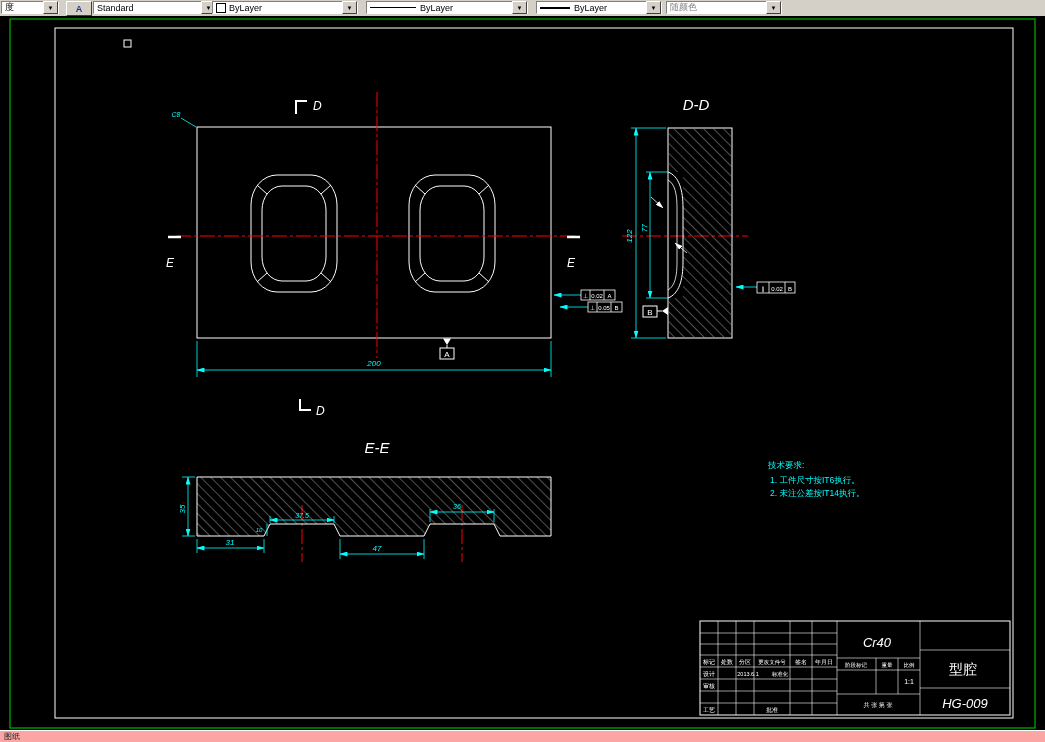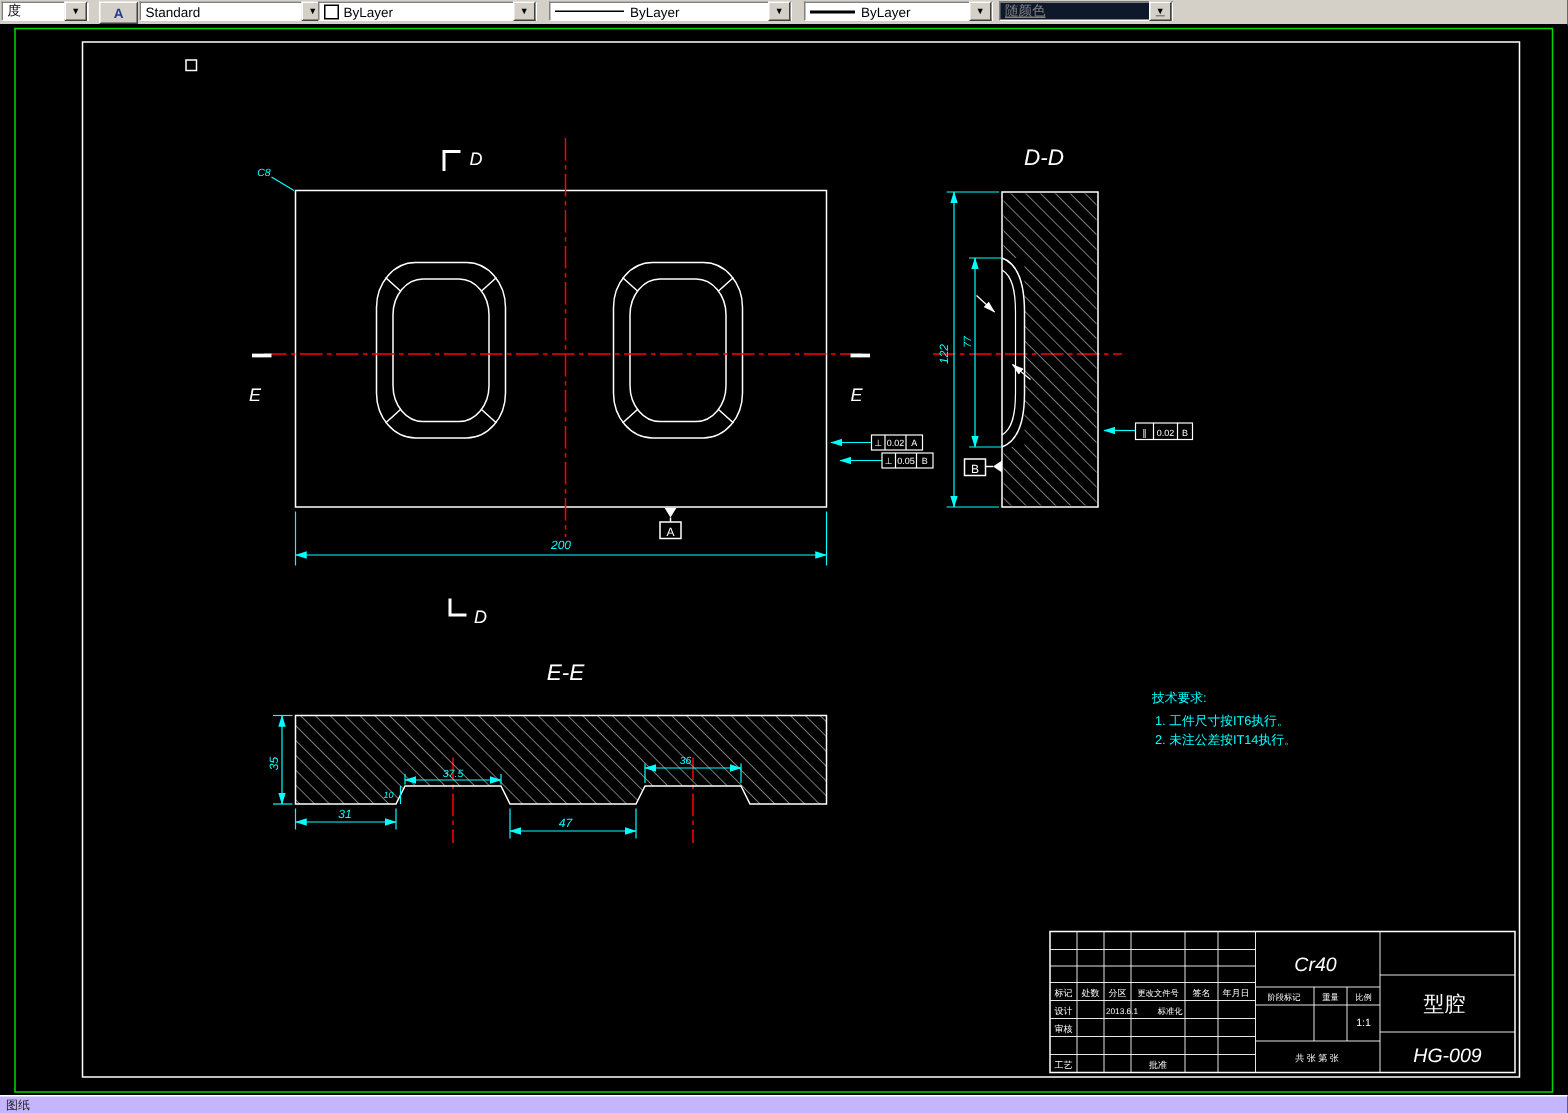--- a/index.html
+++ b/index.html
@@ -8,33 +8,33 @@
   
   .toolbar{position:absolute;top:0;left:0;width:1045px;height:16px;
            background:#d4d0c8;border-bottom:1px solid #808080;}
   .dd{position:absolute;top:1px;height:13px;background:#fff;
       border:1px solid;border-color:#808080 #fff #fff #808080;
       display:flex;align-items:center;font-size:9px;color:#000;
       padding-left:3px;box-sizing:border-box;}
   .dd .ab{margin-left:auto;width:13px;height:11px;background:#d4d0c8;
       border:1px solid;border-color:#fff #404040 #404040 #fff;
       font-size:6px;display:flex;align-items:center;justify-content:center;color:#000;}
-  .dd.off{background:#0f172a;color:#808080;text-decoration:underline;}
+  .dd.off{background:#ffffff;color:#808080;}
   .tbtn{position:absolute;top:1px;height:13px;width:24px;background:#d4d0c8;
       border:1px solid;border-color:#fff #404040 #404040 #fff;
       display:flex;align-items:center;justify-content:center;
       font-size:9px;font-weight:bold;color:#223a8f;}
   .swatch{width:8px;height:8px;border:1px solid #000;background:#fff;margin-right:3px;flex:0 0 auto;}
   .lsample{width:46px;height:0;border-top:1px solid #000;margin-right:4px;flex:0 0 auto;}
   .lsample.thick{border-top-width:2px;}
   
   .canvas{position:absolute;top:16px;left:0;width:1045px;height:714px;background:#000;}
   
   .status{position:absolute;bottom:0;left:0;width:1045px;height:12px;
-      background:#c4b5fd;border-top:1px solid #fff;font-size:8px;color:#222;
+      background:#fca5a5;border-top:1px solid #fff;font-size:8px;color:#222;
       display:flex;align-items:flex-start;padding-left:4px;box-sizing:border-box;}
   
   text{font-family:"Liberation Sans",sans-serif;}
   .lbl{fill:#fff;font-size:12px;font-style:italic;}
   .sec{fill:#fff;font-size:15px;font-style:italic;text-anchor:middle;}
   .dim{fill:#00ffff;font-size:8px;font-style:italic;text-anchor:middle;}
   .d7{font-size:7px;}
   .d6{font-size:6px;}
   .ft{fill:#fff;font-size:6px;text-anchor:middle;}
   .dat{fill:#fff;font-size:8px;text-anchor:middle;}

